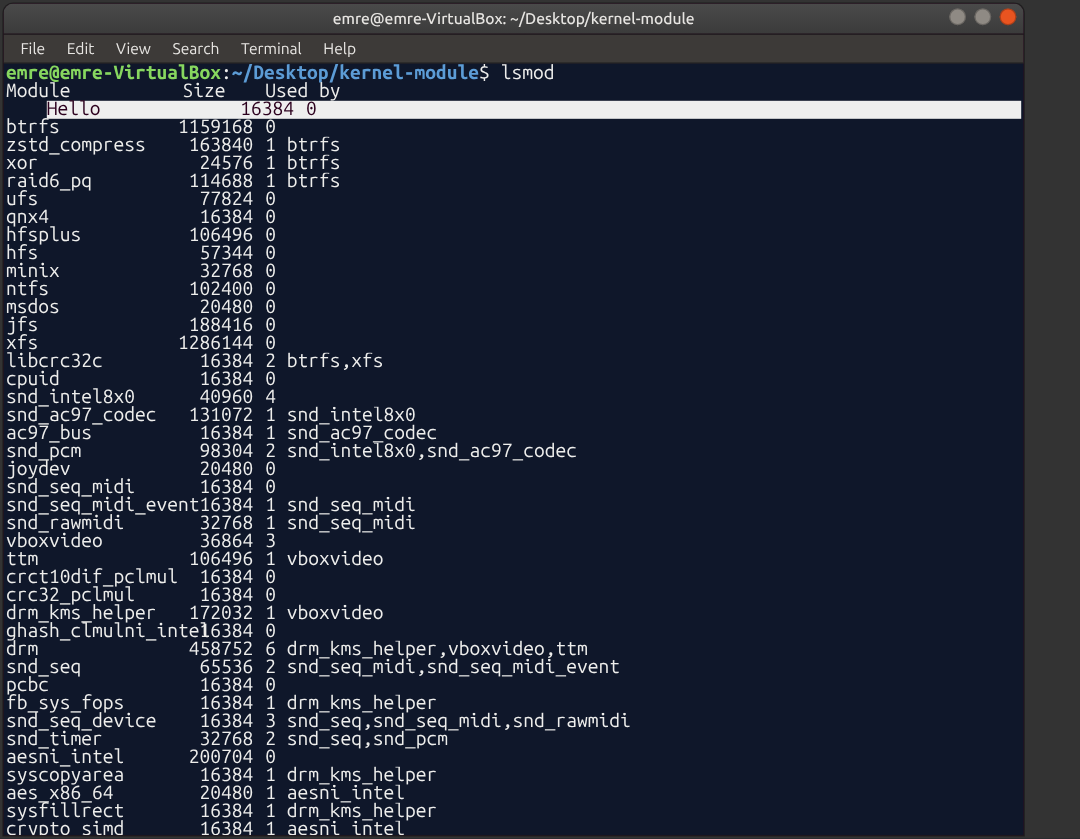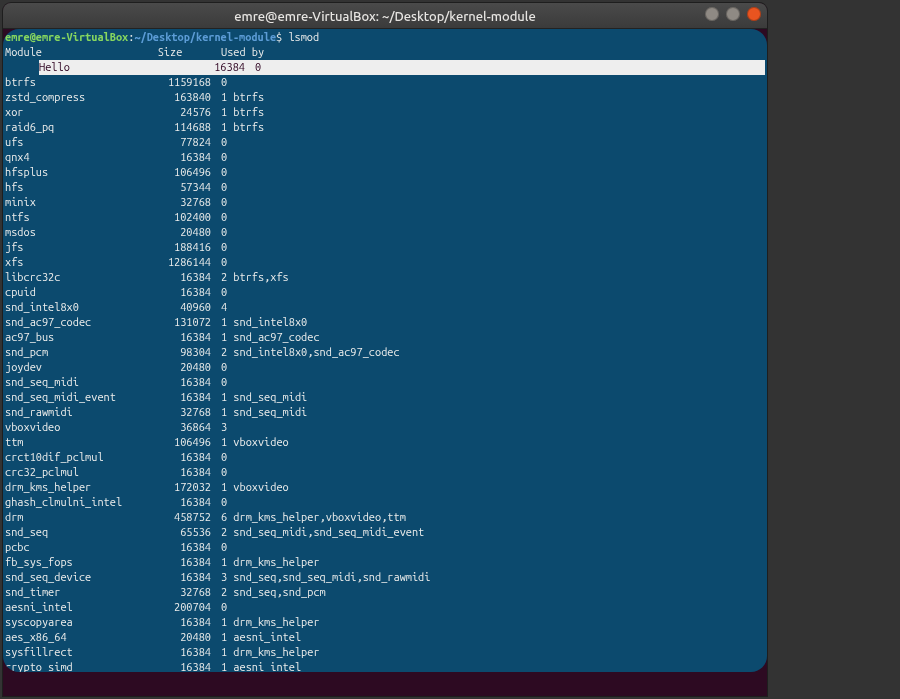--- a/index.html
+++ b/index.html
@@ -8,21 +8,21 @@
     font-size: 13px;
     background: #333;
     width: 900px;
     height: 699px;
     overflow: hidden;
     position: relative;
   }
   .window {
     position: absolute;
     left: 3px; top: 3px;
-    width: 764px; height: 693px;
+    width: 850px; height: 693px;
     border-radius: 8px 8px 0 0;
     overflow: hidden;
     box-shadow: 0 0 0 1px rgba(0,0,0,.4);
     background: #2d0a22;
   }
   .titlebar {
     height: 26px;
     background: linear-gradient(#4a4a4a,#3b3b3b);
     display: flex;
     align-items: center;
@@ -56,29 +56,28 @@
     align-items: center;
     padding: 0 6px;
     gap: 2px;
     color: #e8e6e3;
     font-family: Ubuntu, "Segoe UI", Arial, sans-serif;
     font-size: 13px;
     border-bottom: 1px solid #222;
   }
   .menubar .item { padding: 2px 8px; }
   .terminal {
-    background: #0c4a6e;
+    background: #0f172a;
     color: #eeeeec;
     height: calc(100% - 50px);
     padding: 1px 2px;
     white-space: pre;
     overflow: hidden;
     line-height: 15px;
-    font-size: 11px;
-    border-radius: 16px;
+    font-size: 16px;
   }
   .prompt-user { color: #87d75f; font-weight: bold; }
   .prompt-path { color: #5c9cd6; font-weight: bold; }
   .prompt-sym { color: #eeeeec; }
   .cmd { color: #eeeeec; }
   .hl {
     background: #eeeeee;
     color: #2c001e;
     display: block;
     margin-left: 34px;
@@ -95,14 +94,22 @@
 
 <div class="window">
   <div class="titlebar">
     <span>emre@emre-VirtualBox: ~/Desktop/kernel-module</span>
     <div class="btns">
       <span class="btn btn-min"></span>
       <span class="btn btn-max"></span>
       <span class="btn btn-close"></span>
     </div>
   </div>
+  <div class="menubar">
+    <span class="item">File</span>
+    <span class="item">Edit</span>
+    <span class="item">View</span>
+    <span class="item">Search</span>
+    <span class="item">Terminal</span>
+    <span class="item">Help</span>
+  </div>
   <div class="terminal" id="term"><span class="row"><span class="prompt-user">emre@emre-VirtualBox</span><span class="prompt-sym">:</span><span class="prompt-path">~/Desktop/kernel-module</span><span class="prompt-sym">$ </span><span class="cmd">lsmod</span></span><span class="row hdr"><span class="col-mod">Module</span><span class="col-size">Size</span><span class="col-used-hdr">Used by</span></span><span class="row hl"><span class="col-mod">Hello</span><span class="col-size">16384</span><span class="col-used">0</span></span><span class="row"><span class="col-mod">btrfs</span><span class="col-size">1159168</span><span class="col-used">0</span></span><span class="row"><span class="col-mod">zstd_compress</span><span class="col-size">163840</span><span class="col-used">1 btrfs</span></span><span class="row"><span class="col-mod">xor</span><span class="col-size">24576</span><span class="col-used">1 btrfs</span></span><span class="row"><span class="col-mod">raid6_pq</span><span class="col-size">114688</span><span class="col-used">1 btrfs</span></span><span class="row"><span class="col-mod">ufs</span><span class="col-size">77824</span><span class="col-used">0</span></span><span class="row"><span class="col-mod">qnx4</span><span class="col-size">16384</span><span class="col-used">0</span></span><span class="row"><span class="col-mod">hfsplus</span><span class="col-size">106496</span><span class="col-used">0</span></span><span class="row"><span class="col-mod">hfs</span><span class="col-size">57344</span><span class="col-used">0</span></span><span class="row"><span class="col-mod">minix</span><span class="col-size">32768</span><span class="col-used">0</span></span><span class="row"><span class="col-mod">ntfs</span><span class="col-size">102400</span><span class="col-used">0</span></span><span class="row"><span class="col-mod">msdos</span><span class="col-size">20480</span><span class="col-used">0</span></span><span class="row"><span class="col-mod">jfs</span><span class="col-size">188416</span><span class="col-used">0</span></span><span class="row"><span class="col-mod">xfs</span><span class="col-size">1286144</span><span class="col-used">0</span></span><span class="row"><span class="col-mod">libcrc32c</span><span class="col-size">16384</span><span class="col-used">2 btrfs,xfs</span></span><span class="row"><span class="col-mod">cpuid</span><span class="col-size">16384</span><span class="col-used">0</span></span><span class="row"><span class="col-mod">snd_intel8x0</span><span class="col-size">40960</span><span class="col-used">4</span></span><span class="row"><span class="col-mod">snd_ac97_codec</span><span class="col-size">131072</span><span class="col-used">1 snd_intel8x0</span></span><span class="row"><span class="col-mod">ac97_bus</span><span class="col-size">16384</span><span class="col-used">1 snd_ac97_codec</span></span><span class="row"><span class="col-mod">snd_pcm</span><span class="col-size">98304</span><span class="col-used">2 snd_intel8x0,snd_ac97_codec</span></span><span class="row"><span class="col-mod">joydev</span><span class="col-size">20480</span><span class="col-used">0</span></span><span class="row"><span class="col-mod">snd_seq_midi</span><span class="col-size">16384</span><span class="col-used">0</span></span><span class="row"><span class="col-mod">snd_seq_midi_event</span><span class="col-size">16384</span><span class="col-used">1 snd_seq_midi</span></span><span class="row"><span class="col-mod">snd_rawmidi</span><span class="col-size">32768</span><span class="col-used">1 snd_seq_midi</span></span><span class="row"><span class="col-mod">vboxvideo</span><span class="col-size">36864</span><span class="col-used">3</span></span><span class="row"><span class="col-mod">ttm</span><span class="col-size">106496</span><span class="col-used">1 vboxvideo</span></span><span class="row"><span class="col-mod">crct10dif_pclmul</span><span class="col-size">16384</span><span class="col-used">0</span></span><span class="row"><span class="col-mod">crc32_pclmul</span><span class="col-size">16384</span><span class="col-used">0</span></span><span class="row"><span class="col-mod">drm_kms_helper</span><span class="col-size">172032</span><span class="col-used">1 vboxvideo</span></span><span class="row"><span class="col-mod">ghash_clmulni_intel</span><span class="col-size">16384</span><span class="col-used">0</span></span><span class="row"><span class="col-mod">drm</span><span class="col-size">458752</span><span class="col-used">6 drm_kms_helper,vboxvideo,ttm</span></span><span class="row"><span class="col-mod">snd_seq</span><span class="col-size">65536</span><span class="col-used">2 snd_seq_midi,snd_seq_midi_event</span></span><span class="row"><span class="col-mod">pcbc</span><span class="col-size">16384</span><span class="col-used">0</span></span><span class="row"><span class="col-mod">fb_sys_fops</span><span class="col-size">16384</span><span class="col-used">1 drm_kms_helper</span></span><span class="row"><span class="col-mod">snd_seq_device</span><span class="col-size">16384</span><span class="col-used">3 snd_seq,snd_seq_midi,snd_rawmidi</span></span><span class="row"><span class="col-mod">snd_timer</span><span class="col-size">32768</span><span class="col-used">2 snd_seq,snd_pcm</span></span><span class="row"><span class="col-mod">aesni_intel</span><span class="col-size">200704</span><span class="col-used">0</span></span><span class="row"><span class="col-mod">syscopyarea</span><span class="col-size">16384</span><span class="col-used">1 drm_kms_helper</span></span><span class="row"><span class="col-mod">aes_x86_64</span><span class="col-size">20480</span><span class="col-used">1 aesni_intel</span></span><span class="row"><span class="col-mod">sysfillrect</span><span class="col-size">16384</span><span class="col-used">1 drm_kms_helper</span></span><span class="row"><span class="col-mod">crypto_simd</span><span class="col-size">16384</span><span class="col-used">1 aesni_intel</span></span></div>
 </div>
 
 </body></html>

